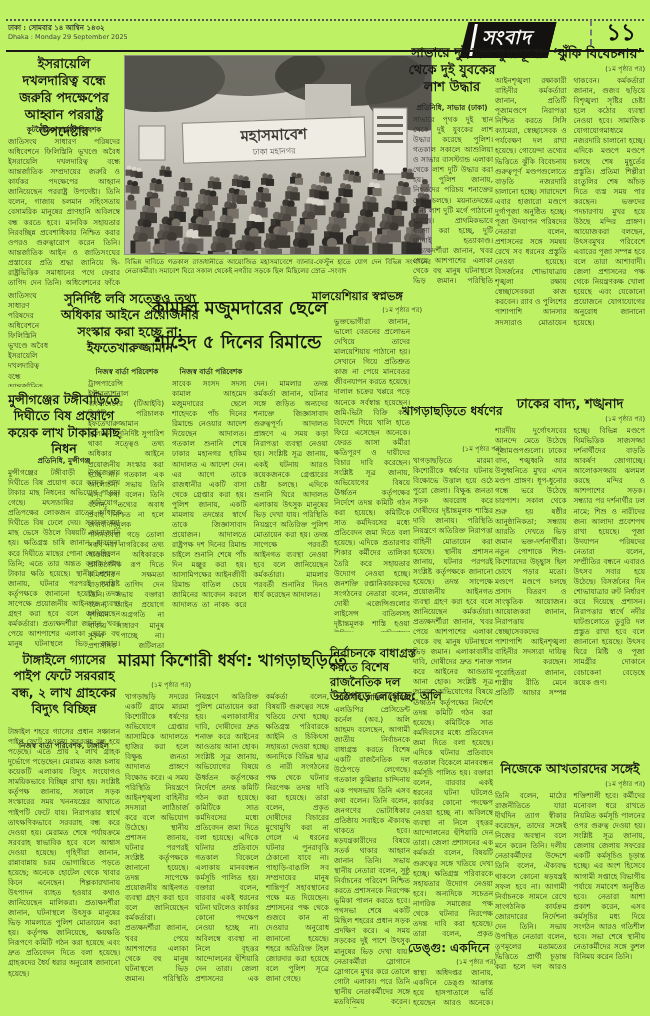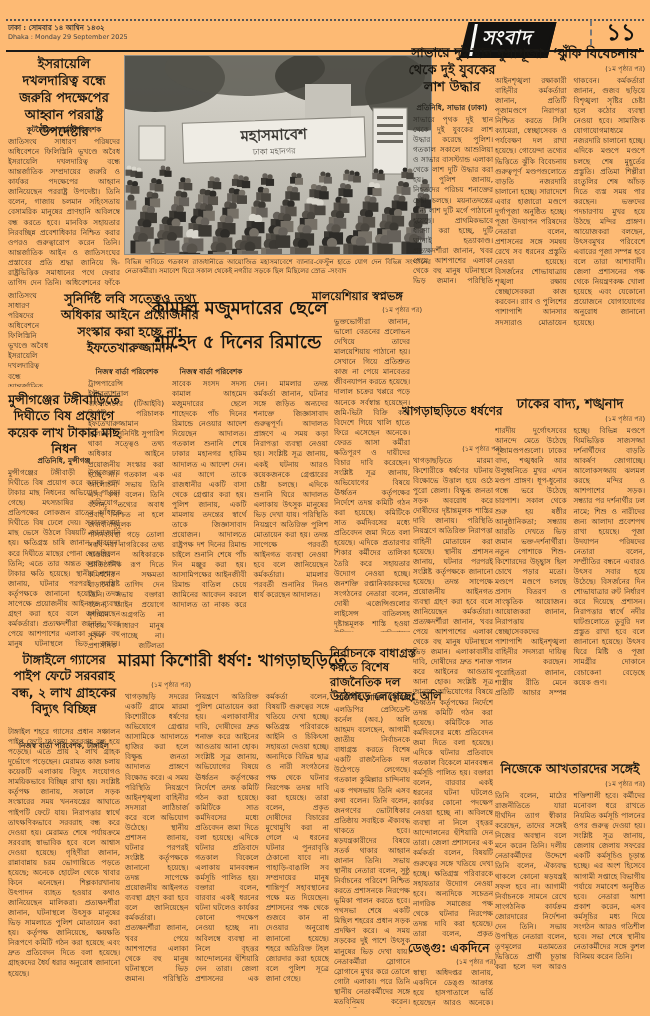--- a/index.html
+++ b/index.html
@@ -1,16 +1,16 @@
 <!DOCTYPE html>
 <html lang="bn"><head>
 <meta charset="utf-8">
 <style>
   html,body{margin:0;padding:0;background:#e8e6e0;}
-  #page{position:relative;width:650px;height:1016px;margin:0 auto;background:#fdba74;
+  #page{position:relative;width:650px;height:1016px;margin:0 auto;background:#bef264;
         font-family:"DejaVu Sans","Liberation Sans",sans-serif;color:#23211c;overflow:hidden;}
   .abs{position:absolute;}
   
   #topdots{position:absolute;left:6px;right:6px;top:19px;border-top:2px dotted #555;height:0;}
   #headrule{position:absolute;left:6px;right:6px;top:50px;border-top:2px solid #1b1a18;height:0;}
   .date-bn{font-size:7px;font-weight:bold;color:#333;line-height:1.3;}
   .date-en{font-size:6.5px;color:#444;line-height:1.3;}
   .masthead{position:absolute;top:22px;right:98px;background:#131210;color:#fbfbf8;
             transform:skewX(-14deg);padding:1px 16px 3px 16px;font-size:19px;font-weight:bold;
             letter-spacing:1px;border-right:3px solid #131210;box-shadow:-3px 0 0 #131210;}

